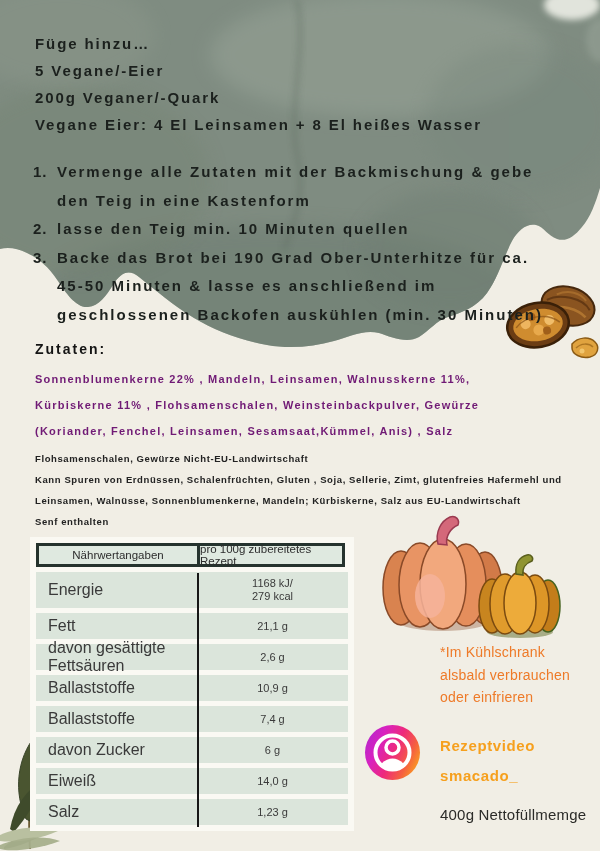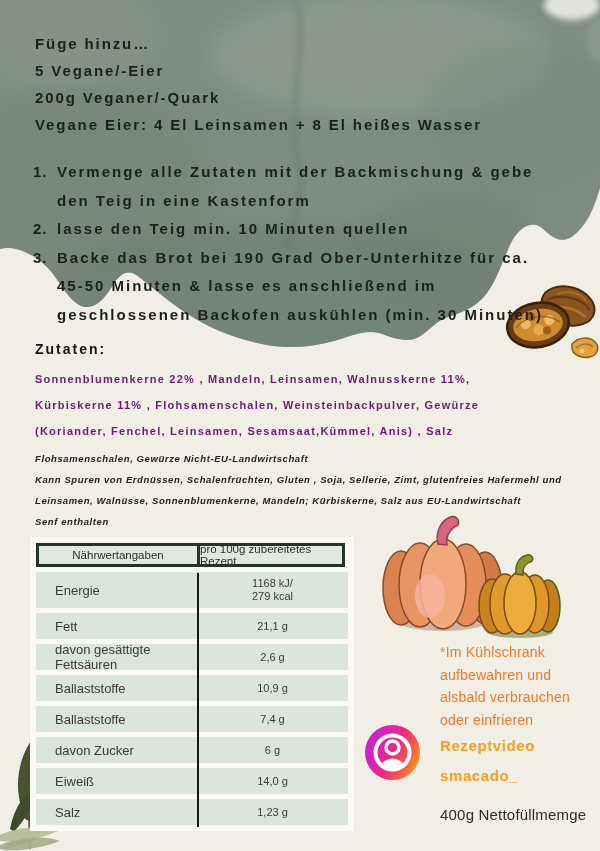--- a/index.html
+++ b/index.html
@@ -45,21 +45,21 @@
   .zutaten .zlines { margin-top:9px; }
   .zutaten .zl {
     font-size:11px; font-weight:bold; letter-spacing:1.25px;
     line-height:26px; white-space:nowrap; color:#701a75;
   }
 
   
   .smallprint { left:35px; top:448px; z-index:5; }
   .smallprint .spl {
     font-size:9.5px; font-weight:bold; letter-spacing:0.6px;
-    line-height:21px; white-space:nowrap; color:#222;font-style:italic;
+    line-height:21px; white-space:nowrap; color:#222;
   }
 
   
   .ntable {
     left:30px; top:537px; width:324px; z-index:4;
     background:#faf9f3; padding:6px; 
   }
   .ntable .divider {
     position:absolute; left:167px; top:36px; bottom:4px;
     width:2px; background:#161616; z-index:1;
@@ -72,21 +72,21 @@
   }
   .hcell.c1 { width:164px; }
   .hcell.c2 { width:148px; margin-left:-3px; }
   .nrow {
     display:flex; margin-top:5px; background:#dbe5db;
     position:relative; z-index:0; height:26px;
   }
   .nrow.tall { height:36px; }
   .nrow .t-label {
     width:161px; display:flex; align-items:center;
-    padding-left:19px; font-size:13px; color:#3a3a3a;
+    padding-left:12px; font-size:16px; color:#3a3a3a;
   }
   .nrow .t-val {
     flex:1; display:flex; align-items:center; justify-content:center;
     font-size:11px; color:#3a3a3a; text-align:center;
     white-space:pre-line; line-height:1.15;
   }
 
   
   #pumpkin-svg { left:368px; top:514px; z-index:3; }
   .storage-note { left:440px; top:641px; z-index:5; }
@@ -296,21 +296,20 @@
   <ellipse cx="124" cy="92" rx="13" ry="27" fill="#c8851f" stroke="#7a4a10" stroke-width="1.5"></ellipse>
   <ellipse cx="180" cy="92" rx="12" ry="26" fill="#c37d1a" stroke="#46621f" stroke-width="1.5"></ellipse>
   <ellipse cx="137" cy="90" rx="15" ry="30" fill="#e09b2c" stroke="#7a4a10" stroke-width="1.5"></ellipse>
   <ellipse cx="167" cy="90" rx="14" ry="29" fill="#dd9627" stroke="#7a4a10" stroke-width="1.5"></ellipse>
   <ellipse cx="152" cy="89" rx="16" ry="31" fill="#edab3a" stroke="#7a4a10" stroke-width="1.5"></ellipse>
   <path d="M148,60 C147,50 151,43 159,41 C163,40 166,44 164,47 C158,49 154,54 155,61 Z" fill="#8f9431" stroke="#5a5f1d" stroke-width="1.5"></path>
 </svg>
 
 <div class="abs storage-note">
   <div class="stl">*Im Kühlschrank</div>
-  <div class="stl">aufbewahren und</div>
   <div class="stl">alsbald verbrauchen</div>
   <div class="stl">oder einfrieren</div>
 </div>
 
 <div class="abs social" style="width:230px;height:70px;">
   <div class="ig-badge">
     <svg width="55" height="55" viewBox="0 0 55 55">
       <circle cx="27.5" cy="27.5" r="17" fill="none" stroke="#ffffff" stroke-width="4"></circle>
       <circle cx="27.5" cy="22.5" r="6.5" fill="none" stroke="#ffffff" stroke-width="3.5"></circle>
       <path d="M16.5,38.5 Q27.5,28.5 38.5,38.5 Q33.5,44 27.5,44 Q21.5,44 16.5,38.5 Z" fill="#ffffff"></path>

